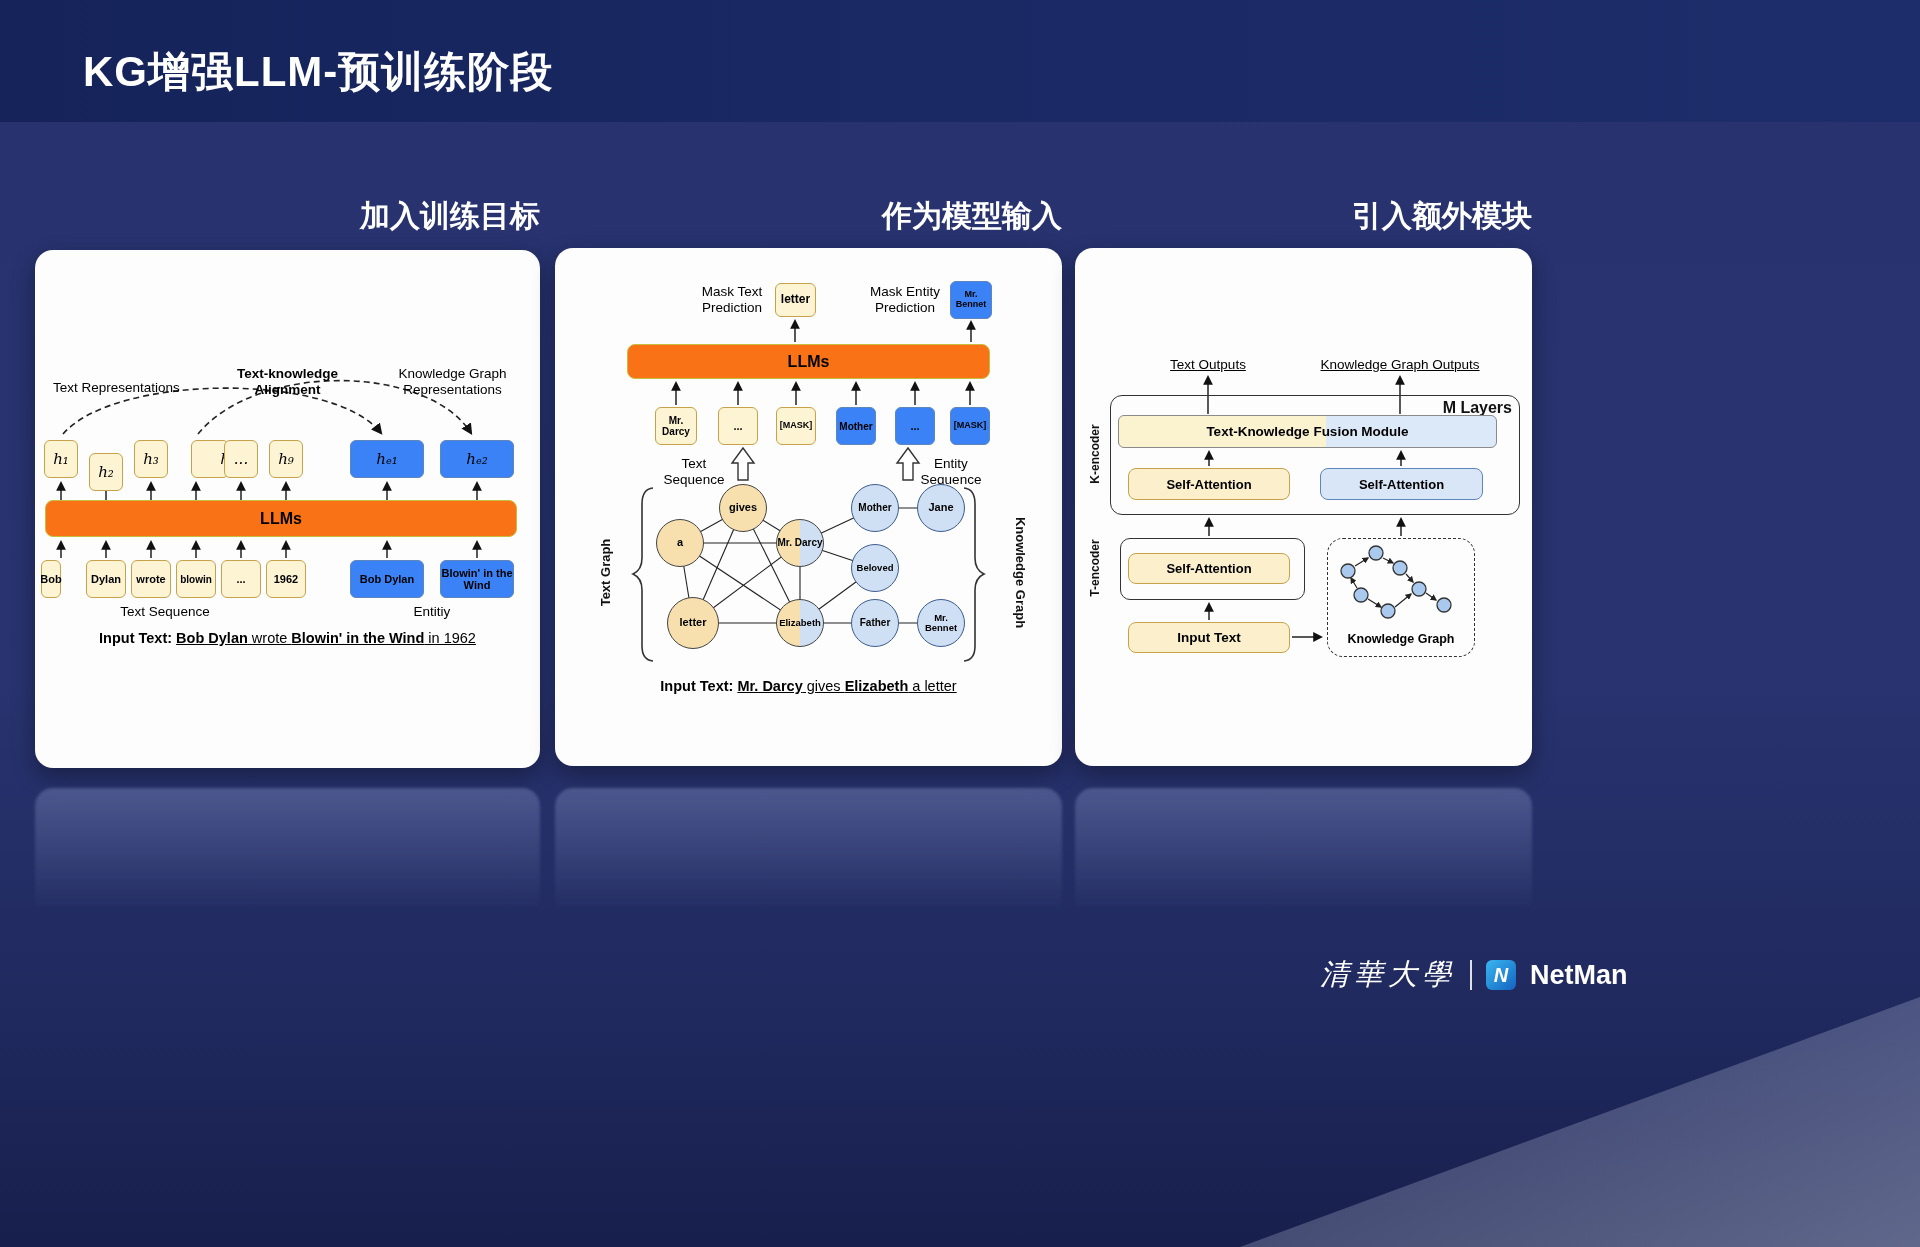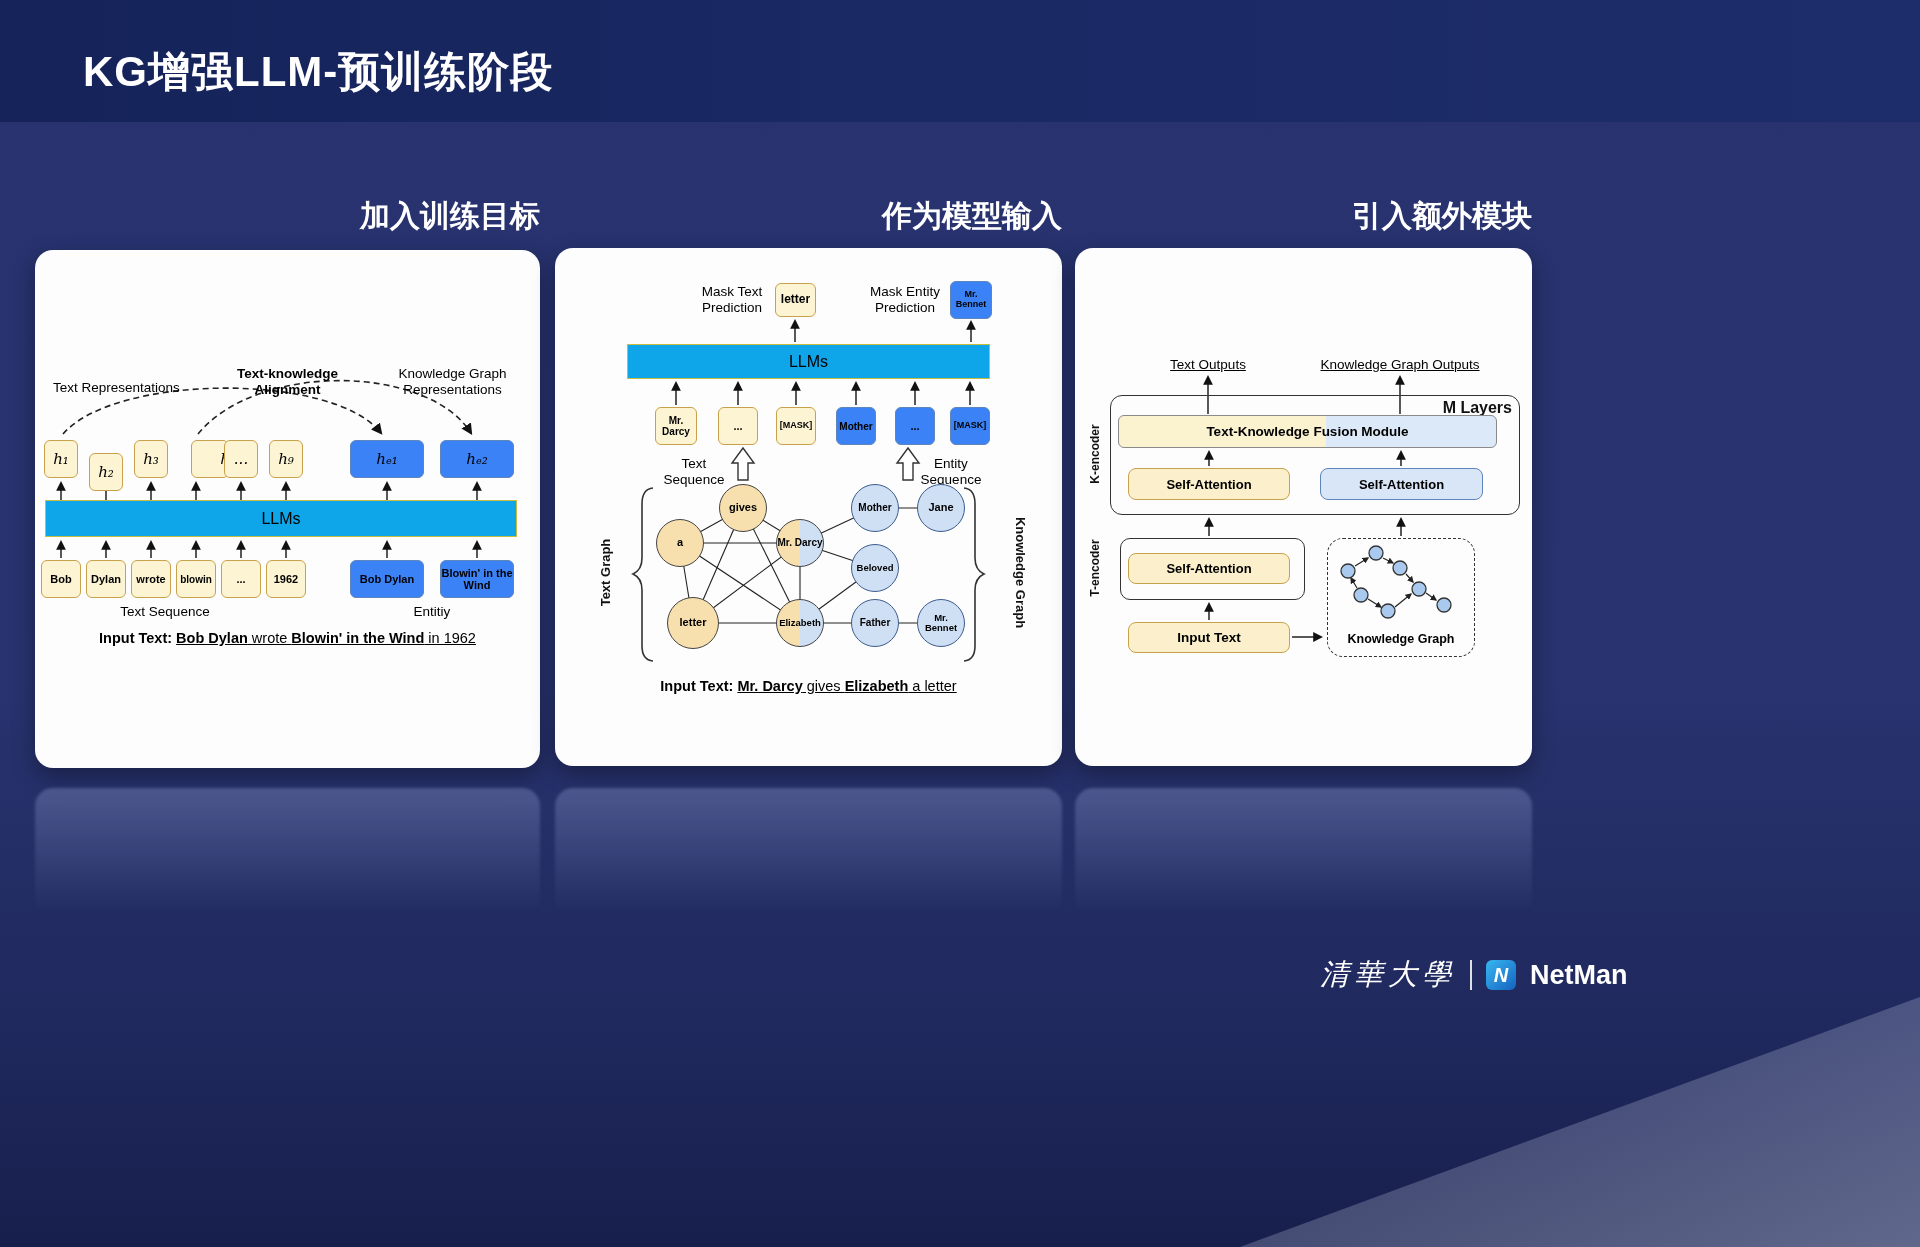--- a/index.html
+++ b/index.html
@@ -19,22 +19,22 @@
   .lbl { position:absolute; font-size:13.5px; color:#000; line-height:1.15; }
   .bold { font-weight:bold; }
   .center { text-align:center; }
   .under { text-decoration:underline; }
 
   .tok { position:absolute; display:flex; align-items:center; justify-content:center; text-align:center;
          border-radius:6px; font-weight:bold; font-size:11px; line-height:1.1; color:#000; }
   .ty { background:#fdf4d3; border:1.5px solid #c8a24a; }
   .tb { background:#3b82f6; border:1.5px solid #5e86ba; }
   .math { font-family:"DejaVu Serif", serif; font-style:italic; font-weight:normal; font-size:15px; }
-  .llms { position:absolute; background:#0ea5e9; border:1.5px solid #c9bd3f; border-radius:0;
-          display:flex; align-items:center; justify-content:center; font-weight:normal; font-size:16px; color:#000; }
+  .llms { position:absolute; background:#f97316; border:1.5px solid #c9bd3f; border-radius:8px;
+          display:flex; align-items:center; justify-content:center; font-weight:bold; font-size:16px; color:#000; }
 
   .itline { position:absolute; left:0; width:100%; text-align:center; font-size:14.5px; color:#000; }
   .it-p { font-weight:bold; }
   .it-b { font-weight:bold; text-decoration:underline; }
   .it-u { text-decoration:underline; }
 
   .node { position:absolute; border-radius:50%; display:flex; align-items:center; justify-content:center;
           text-align:center; font-weight:bold; font-size:11px; line-height:1.05; border:1.6px solid #444; color:#000; }
   .ny { background:#f7e0ae; }
   .nb { background:#cfe0f4; border-color:#3c5c8e; }
@@ -124,21 +124,21 @@
     <div class="tok ty math" style="left:54px;top:190px;width:34px;height:38px;margin-top:13px;">h₂</div>
     <div class="tok ty math" style="left:99px;top:190px;width:34px;height:38px;">h₃</div>
     <div class="tok ty math" style="left:156px;top:190px;width:34px;height:38px;padding-left:36px;">h₄</div>
     <div class="tok ty math" style="left:189px;top:190px;width:34px;height:38px;">...</div>
     <div class="tok ty math" style="left:234px;top:190px;width:34px;height:38px;">h₉</div>
     <div class="tok tb math" style="left:315px;top:190px;width:74px;height:38px;">hₑ₁</div>
     <div class="tok tb math" style="left:405px;top:190px;width:74px;height:38px;">hₑ₂</div>
 
     <div class="llms" style="left:10px;top:250px;width:472px;height:37px;">LLMs</div>
 
-    <div class="tok ty" style="left:6px;top:310px;width:40px;height:38px;">Bob</div>
+    <div class="tok ty" style="left:6px;top:310px;width:20px;height:38px;">Bob</div>
     <div class="tok ty" style="left:51px;top:310px;width:40px;height:38px;">Dylan</div>
     <div class="tok ty" style="left:96px;top:310px;width:40px;height:38px;">wrote</div>
     <div class="tok ty" style="left:141px;top:310px;width:40px;height:38px;font-size:10px;">blowin</div>
     <div class="tok ty" style="left:186px;top:310px;width:40px;height:38px;">...</div>
     <div class="tok ty" style="left:231px;top:310px;width:40px;height:38px;">1962</div>
     <div class="tok tb" style="left:315px;top:310px;width:74px;height:38px;">Bob Dylan</div>
     <div class="tok tb" style="left:405px;top:310px;width:74px;height:38px;">Blowin' in the Wind</div>
 
     <div class="lbl center" style="left:10px;top:354px;width:240px;">Text Sequence</div>
     <div class="lbl center" style="left:315px;top:354px;width:164px;">Entitiy</div>

